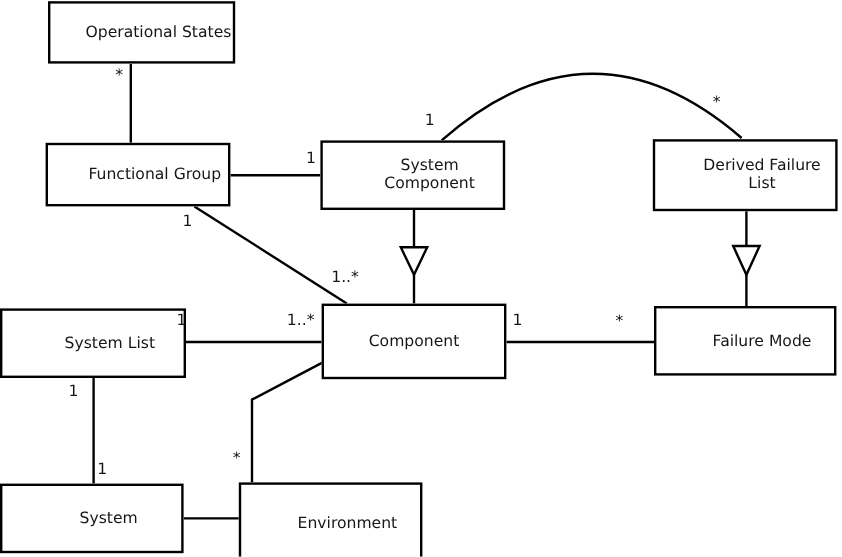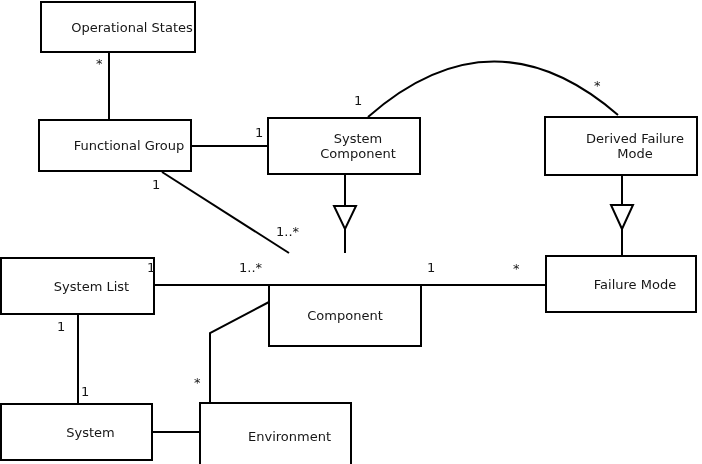--- a/index.html
+++ b/index.html
@@ -44,21 +44,20 @@
     border: none;
     background: transparent;
     padding: 0;
   }
   .compartment {
     box-sizing: border-box;
     border: 2px solid #000000;
     background: #ffffff;
     font-size: 13px;
     color: #161616;
-    margin-top: 31px;
   }
   .comp-name {
     width: 154px;
     height: 63px;
     display: flex;
     align-items: center;
     justify-content: center;
     text-align: center;
   }
   .comp-attrs {
@@ -117,21 +116,21 @@
 
   <div class="node" style="left:38px; top:119px; width:154px; height:53px;">
     <span>Functional Group</span>
   </div>
 
   <div class="node" style="left:267px; top:117px; width:154px; height:58px;">
     <span>System Component</span>
   </div>
 
   <div class="node" style="left:544px; top:116px; width:154px; height:60px;">
-    <span>Derived Failure Mode</span>
+    <span>Derived Failure List</span>
   </div>
 
   <div class="node" style="left:0px; top:257px; width:155px; height:58px;">
     <span>System List</span>
   </div>
 
   <div class="node-component" style="left:268px; top:253px;">
     <div class="compartment comp-name">
       <span>Component</span>
     </div>

